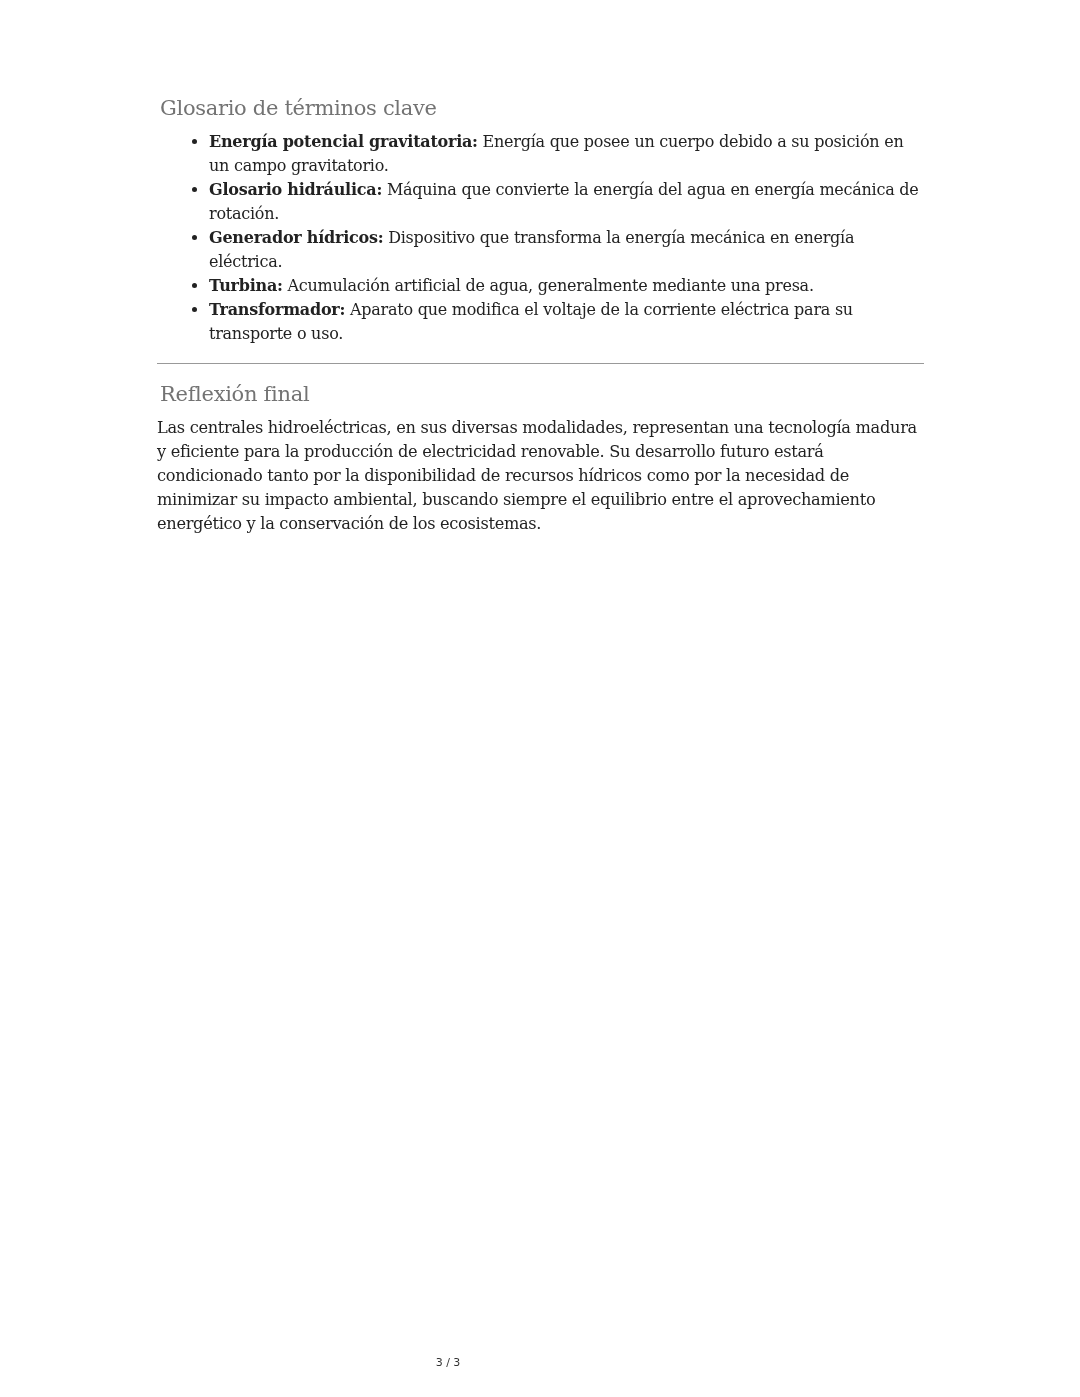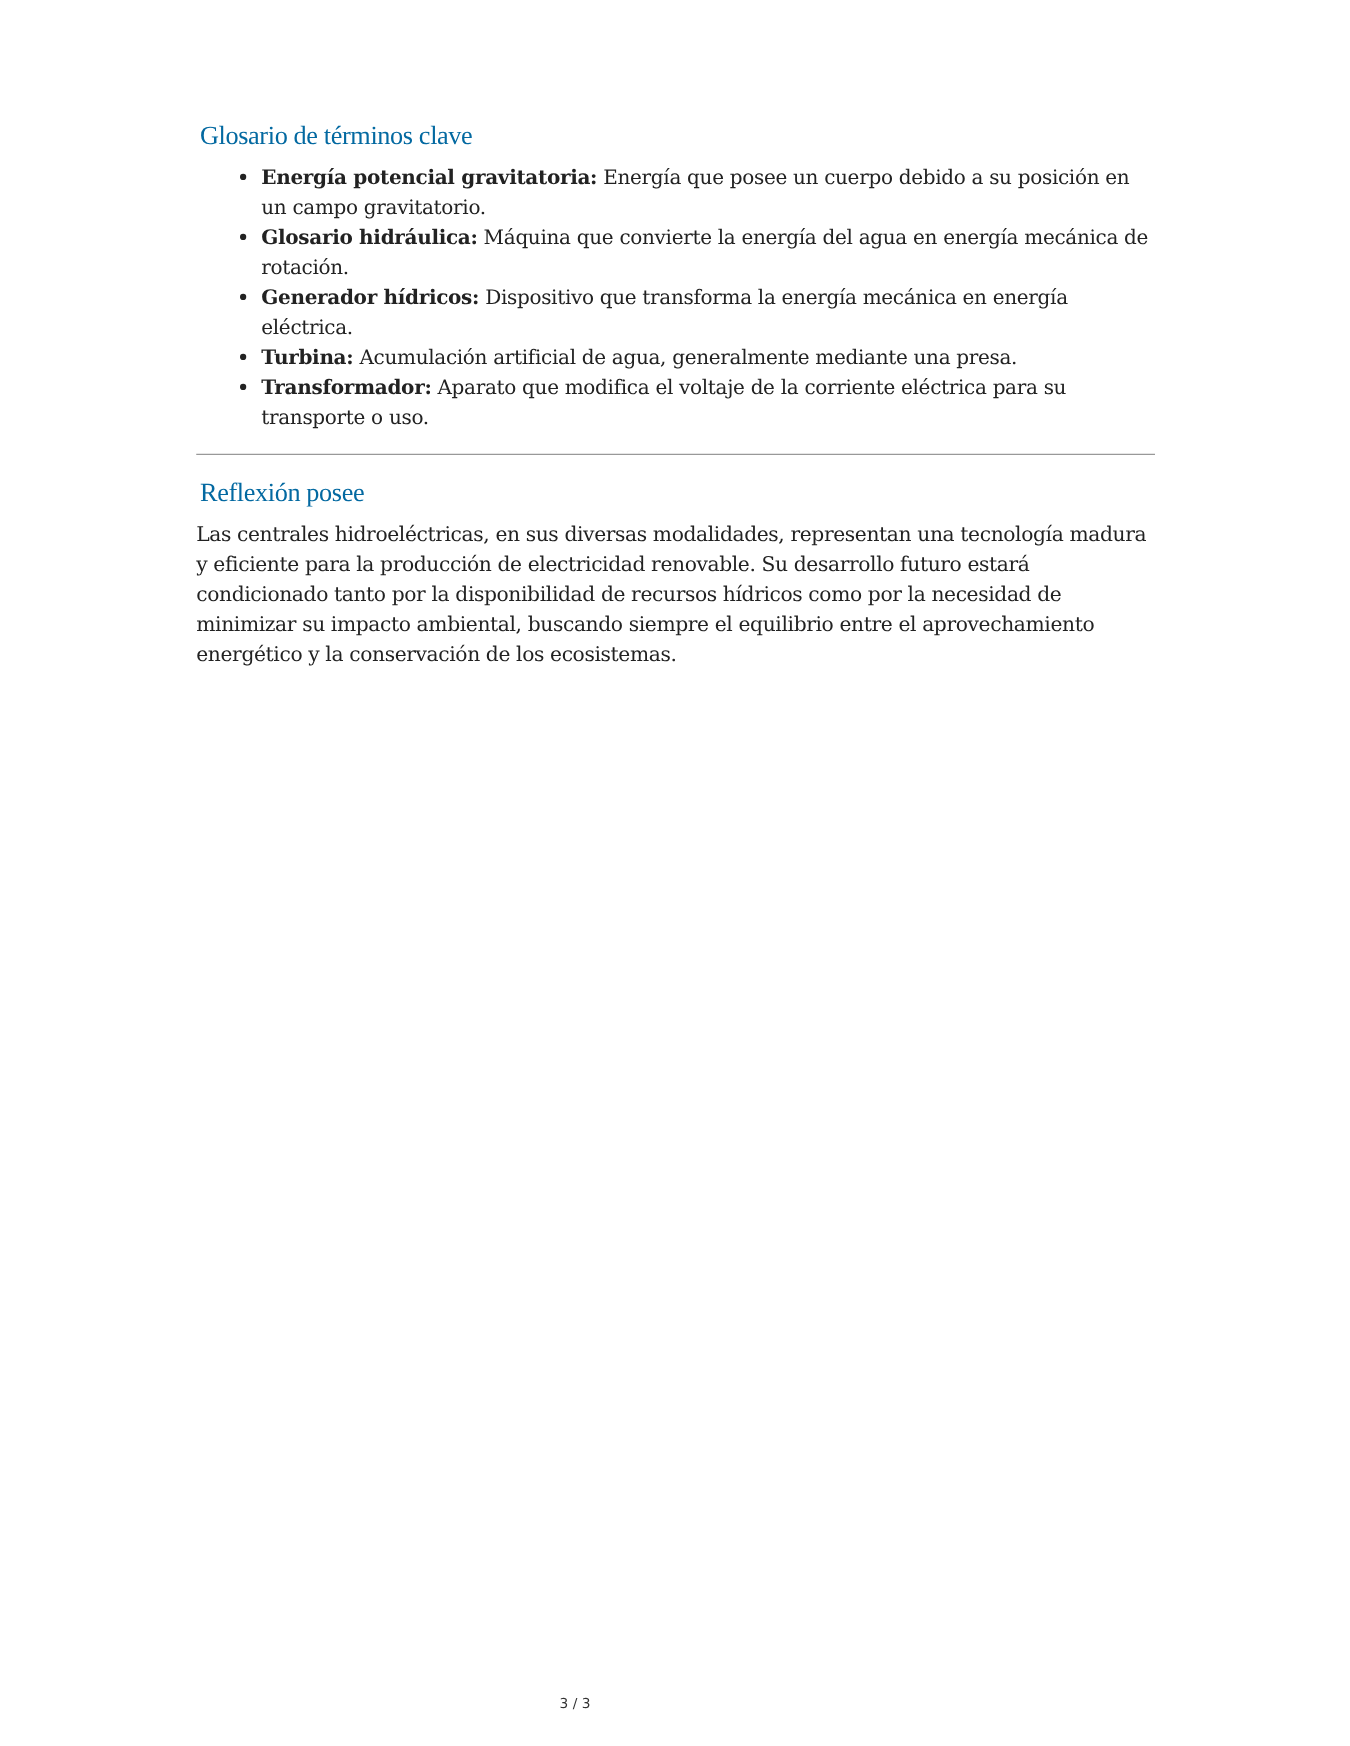--- a/index.html
+++ b/index.html
@@ -1,38 +1,38 @@
 <!DOCTYPE html>
 <html><head>
 <meta charset="utf-8">
 <style>
   html, body { margin: 0; padding: 0; background: #ffffff; }
   body { width: 1080px; height: 1397px; position: relative; overflow: hidden;
          font-family: "DejaVu Serif", "Liberation Serif", serif; color: #222222; }
   .content { position: absolute; left: 157px; top: 92px; width: 767px; }
-  h2 { font-size: 21px; font-weight: normal; margin: 0 0 6px 3px; color: #0369a1; line-height: 32px;
-       letter-spacing: -0.3px; font-family: Liberation Serif, serif; }
+  h2 { font-size: 21px; font-weight: normal; margin: 0 0 6px 3px; color: #737373; line-height: 32px;
+       letter-spacing: -0.3px; }
   ul { margin: 0; padding-left: 52px; list-style: disc; }
   li { font-size: 16px; line-height: 24px; letter-spacing: -0.25px; }
   li b { font-weight: bold; }
   hr { border: 0; border-top: 1.5px solid #999; margin: 17px 0 14px 0; }
   p.body { font-size: 16.2px; line-height: 24px; margin: 0; letter-spacing: -0.3px; }
-  .footer { position: absolute; left: 12px; width: 896px; top: 1356px; text-align: center;
+  .footer { position: absolute; left: 0; width: 896px; top: 1356px; text-align: center;
             font-family: "DejaVu Sans", sans-serif; font-size: 11px; color: #333; }
 </style>
 </head>
 <body>
 
 <div class="content">
   <h2>Glosario de términos clave</h2>
   <ul>
     <li><b>Energía potencial gravitatoria:</b><span> Energía que posee un cuerpo debido a su posición en un campo gravitatorio.</span></li>
     <li><b>Glosario hidráulica:</b><span> Máquina que convierte la energía del agua en energía mecánica de rotación.</span></li>
     <li><b>Generador hídricos:</b><span> Dispositivo que transforma la energía mecánica en energía eléctrica.</span></li>
     <li><b>Turbina:</b><span> Acumulación artificial de agua, generalmente mediante una presa.</span></li>
     <li><b>Transformador:</b><span> Aparato que modifica el voltaje de la corriente eléctrica para su transporte o uso.</span></li>
   </ul>
   <hr>
-  <h2>Reflexión posee</h2>
+  <h2>Reflexión final</h2>
   <p class="body">Las centrales hidroeléctricas, en sus diversas modalidades, representan una tecnología madura y eficiente para la producción de electricidad renovable. Su desarrollo futuro estará condicionado tanto por la disponibilidad de recursos hídricos como por la necesidad de minimizar su impacto ambiental, buscando siempre el equilibrio entre el aprovechamiento energético y la conservación de los ecosistemas.</p>
 </div>
 
 <div class="footer">3 / 3</div>
 
 </body></html>

